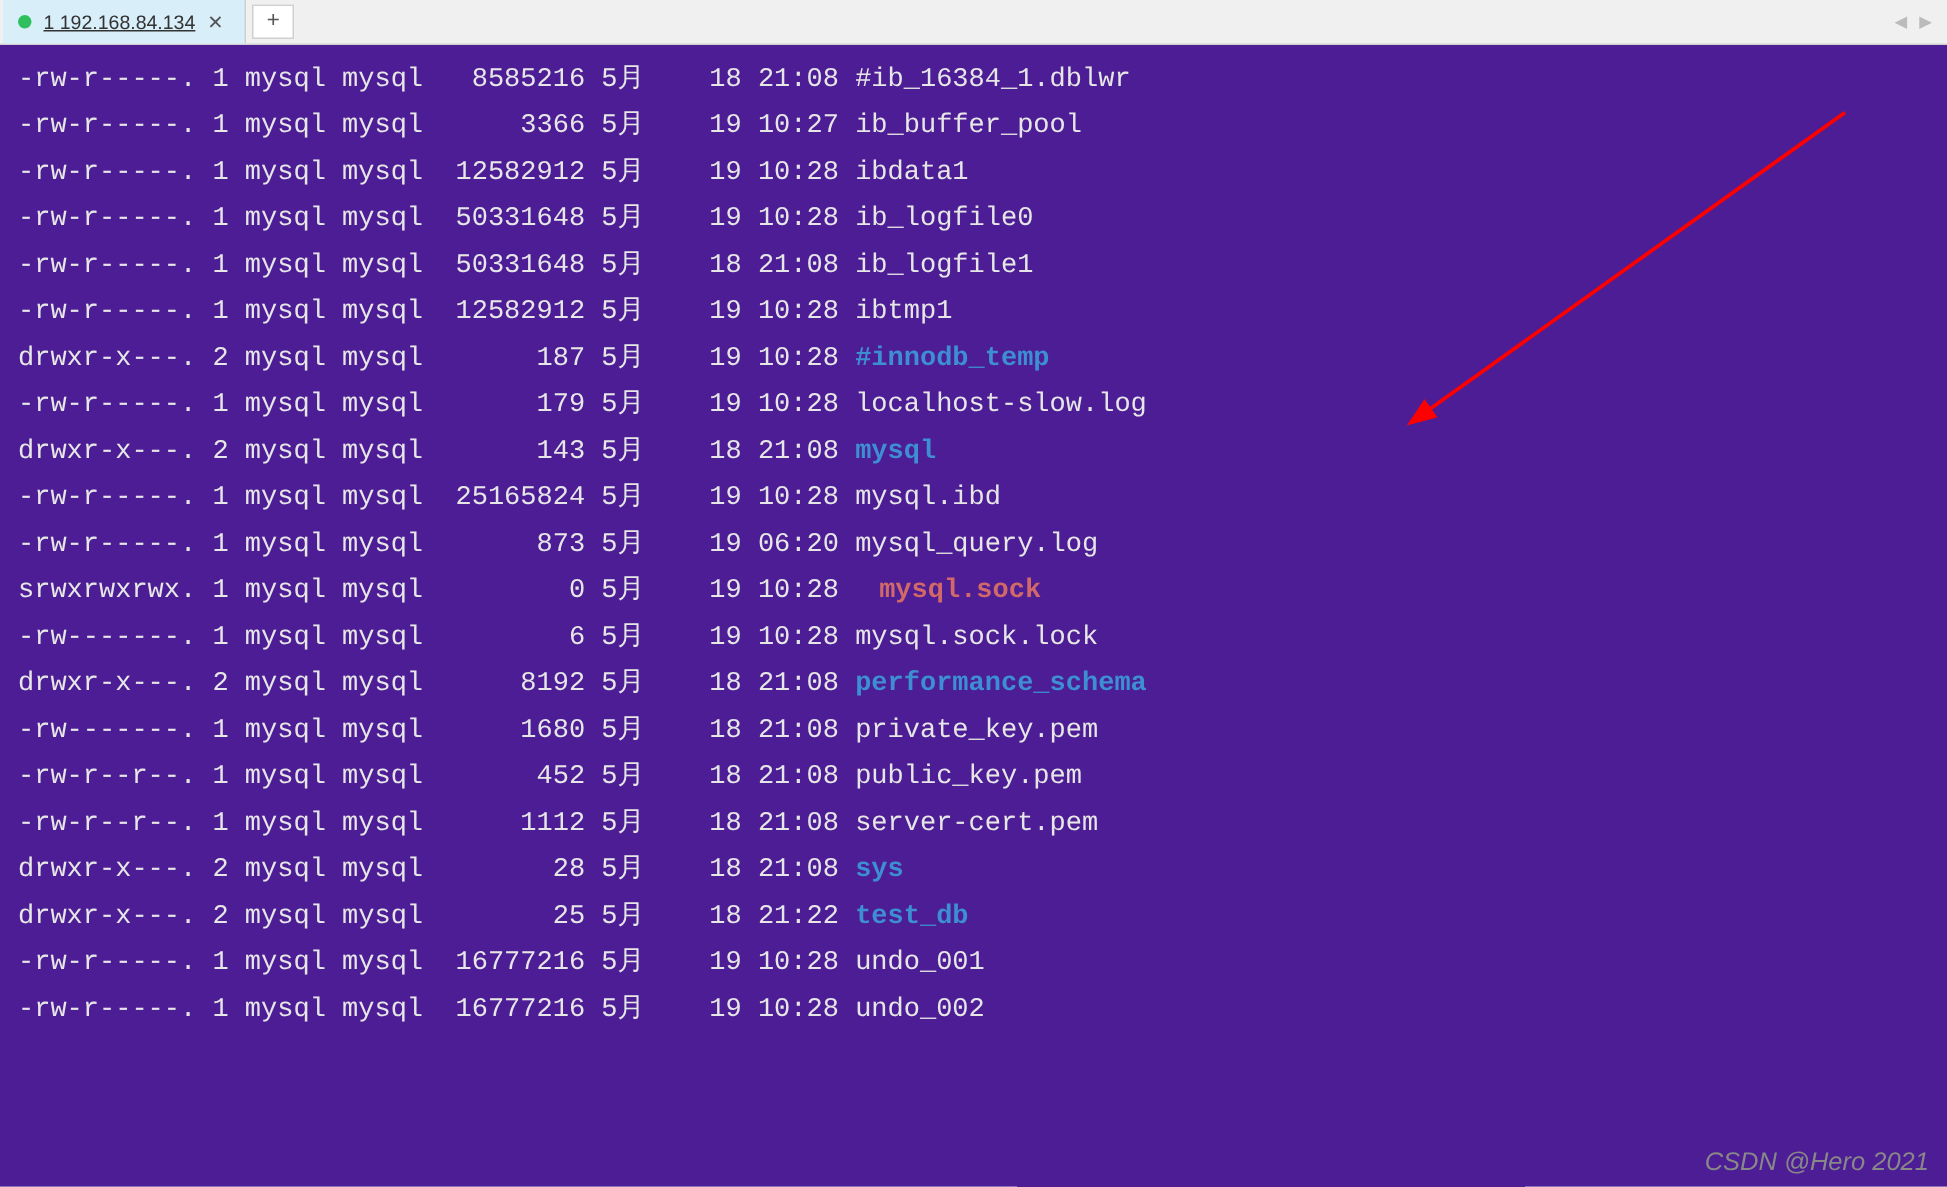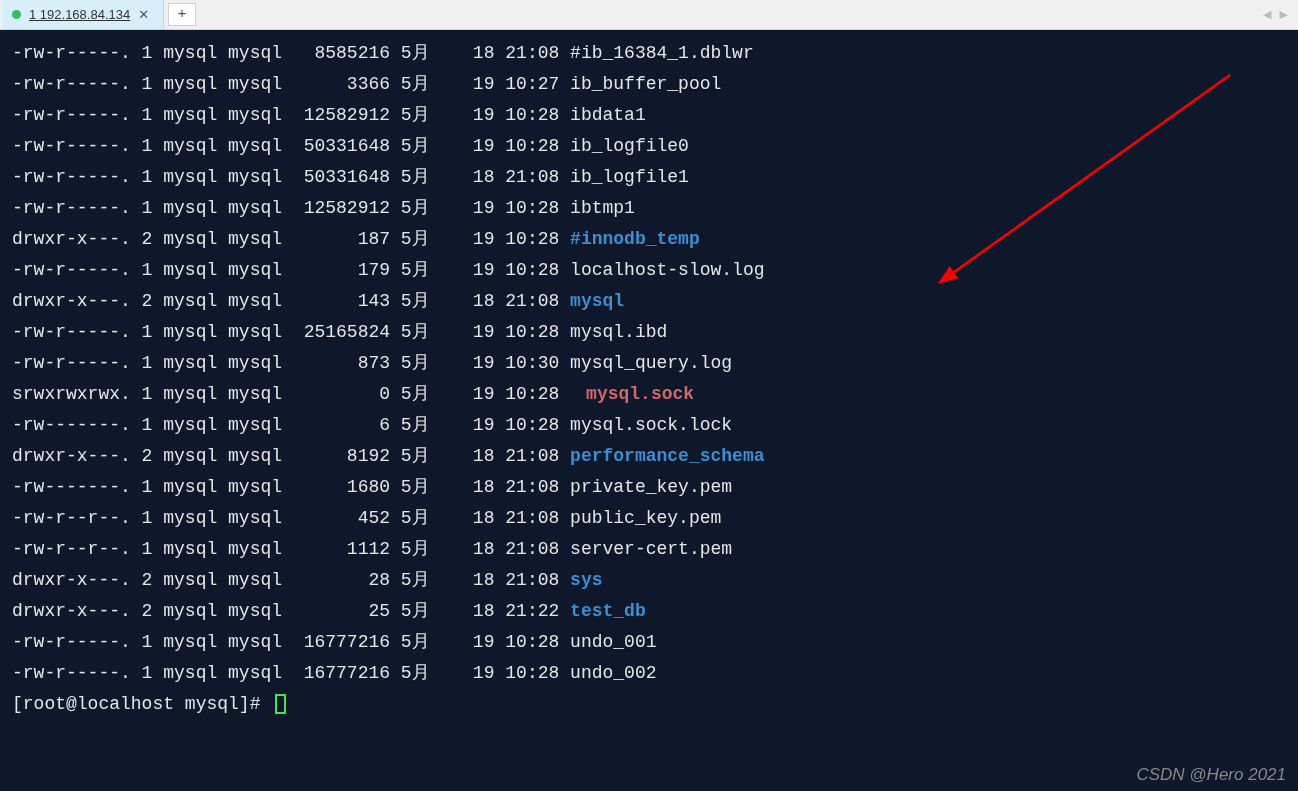--- a/index.html
+++ b/index.html
@@ -6,21 +6,21 @@
 body { font-family: "Consolas", "Courier New", monospace; font-size:18px; background:#fff; width:1298px; height:791px; overflow:hidden; }
 .window { width:100%; height:100%; display:flex; flex-direction:column;border-radius:19px; }
 .tabbar { height:30px; background:#f0f0f0; display:flex; align-items:stretch; border-bottom:1px solid #d0d0d0; padding-left:2px; }
 .tab { display:flex; align-items:center; padding:0 14px 0 10px; background:#fff; color:#333; gap:8px; border-right:1px solid #d0d0d0; }
 .tab.active { background:#d8eef9; }
 .tab .dot { width:9px; height:9px; border-radius:50%; background:#2fbf5f; }
 .tab .title { font-size:13px; font-family:"Segoe UI",sans-serif; text-decoration:underline; }
 .tab .close { font-size:13px; font-family:sans-serif; color:#555; cursor:pointer; }
 .newtab { width:28px; display:flex; align-items:center; justify-content:center; border:1px solid #d0d0d0; margin:3px 0 3px 4px; background:#fff; color:#555; font-size:15px; cursor:pointer; }
 .nav { margin-left:auto; display:flex; align-items:center; gap:8px; padding-right:10px; color:#bbb; font-size:11px; font-family:sans-serif;}
-.terminal { flex:1; background:#0f172a; color:#e6e6e6; padding:8px 12px 4px 12px; overflow:hidden; position:relative; }
+.terminal { flex:1; background:#4c1d95; color:#e6e6e6; padding:8px 12px 4px 12px; overflow:hidden; position:relative; }
 .row { line-height:31px; white-space:pre; }
 .dir { color:#3d8fd1; font-weight:bold; }
 .sock { color:#d16969; font-weight:bold;padding-left:16px; }
 .prompt { line-height:31px; }
 .cursor { display:inline-block; width:11px; height:20px; border:2px solid #4fe24f; vertical-align:middle; margin-left:4px; }
 .arrow-svg { position:absolute; top:35px; left:700px; pointer-events:none; }
 .watermark { position:absolute; right:12px; bottom:6px; color:#888; font-family:Liberation Sans, sans-serif; font-size:17px; font-style:italic;margin-top:29px;}
 </style>
 </head>
 <body>
@@ -44,33 +44,32 @@
         <div class="row"><span>-rw-r-----. 1 mysql mysql   8585216 5月    18 21:08 </span><span>#ib_16384_1.dblwr</span></div>
         <div class="row"><span>-rw-r-----. 1 mysql mysql      3366 5月    19 10:27 </span><span>ib_buffer_pool</span></div>
         <div class="row"><span>-rw-r-----. 1 mysql mysql  12582912 5月    19 10:28 </span><span>ibdata1</span></div>
         <div class="row"><span>-rw-r-----. 1 mysql mysql  50331648 5月    19 10:28 </span><span>ib_logfile0</span></div>
         <div class="row"><span>-rw-r-----. 1 mysql mysql  50331648 5月    18 21:08 </span><span>ib_logfile1</span></div>
         <div class="row"><span>-rw-r-----. 1 mysql mysql  12582912 5月    19 10:28 </span><span>ibtmp1</span></div>
         <div class="row"><span>drwxr-x---. 2 mysql mysql       187 5月    19 10:28 </span><span class="dir">#innodb_temp</span></div>
         <div class="row"><span>-rw-r-----. 1 mysql mysql       179 5月    19 10:28 </span><span>localhost-slow.log</span></div>
         <div class="row"><span>drwxr-x---. 2 mysql mysql       143 5月    18 21:08 </span><span class="dir">mysql</span></div>
         <div class="row"><span>-rw-r-----. 1 mysql mysql  25165824 5月    19 10:28 </span><span>mysql.ibd</span></div>
-        <div class="row"><span>-rw-r-----. 1 mysql mysql       873 5月    19 10:30 </span><span>mysql_query.log</span></div>
+        <div class="row"><span>-rw-r-----. 1 mysql mysql       873 5月    19 06:20 </span><span>mysql_query.log</span></div>
         <div class="row"><span>srwxrwxrwx. 1 mysql mysql         0 5月    19 10:28 </span><span class="sock">mysql.sock</span></div>
         <div class="row"><span>-rw-------. 1 mysql mysql         6 5月    19 10:28 </span><span>mysql.sock.lock</span></div>
         <div class="row"><span>drwxr-x---. 2 mysql mysql      8192 5月    18 21:08 </span><span class="dir">performance_schema</span></div>
         <div class="row"><span>-rw-------. 1 mysql mysql      1680 5月    18 21:08 </span><span>private_key.pem</span></div>
         <div class="row"><span>-rw-r--r--. 1 mysql mysql       452 5月    18 21:08 </span><span>public_key.pem</span></div>
         <div class="row"><span>-rw-r--r--. 1 mysql mysql      1112 5月    18 21:08 </span><span>server-cert.pem</span></div>
         <div class="row"><span>drwxr-x---. 2 mysql mysql        28 5月    18 21:08 </span><span class="dir">sys</span></div>
         <div class="row"><span>drwxr-x---. 2 mysql mysql        25 5月    18 21:22 </span><span class="dir">test_db</span></div>
         <div class="row"><span>-rw-r-----. 1 mysql mysql  16777216 5月    19 10:28 </span><span>undo_001</span></div>
         <div class="row"><span>-rw-r-----. 1 mysql mysql  16777216 5月    19 10:28 </span><span>undo_002</span></div>
       </div>
-    <div class="prompt"><span>[root@localhost mysql]# </span><span class="cursor"></span></div>
 
     <svg class="arrow-svg" width="550" height="250">
       <defs>
         <marker id="ah" markerWidth="10" markerHeight="10" refX="2" refY="3" orient="auto">
           <path d="M0,0 L0,6 L8,3 z" fill="#ff0000"></path>
         </marker>
       </defs>
       <line x1="530" y1="10" x2="250" y2="210" stroke="#ff0000" stroke-width="2.5" marker-end="url(#ah)"></line>
     </svg>
 

